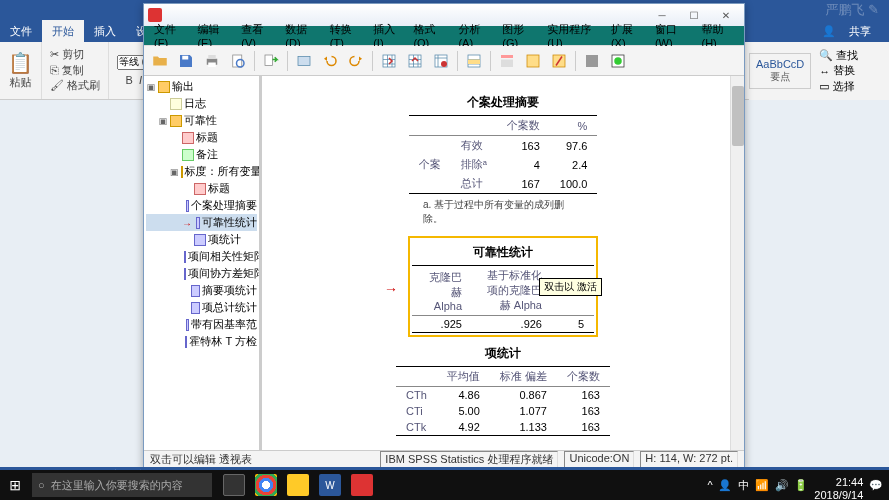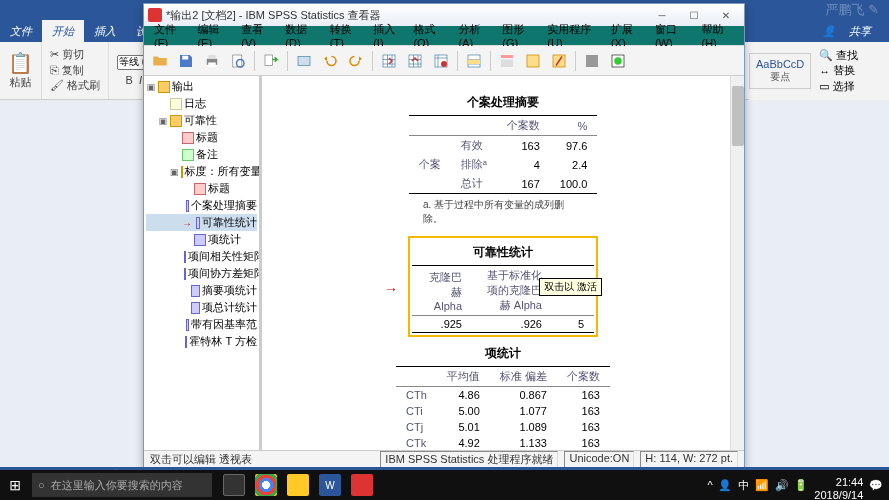--- a/index.html
+++ b/index.html
@@ -1,21 +1,21 @@
 <!DOCTYPE html>
 <html><head>
 <meta charset="utf-8">
 <style>
   * { margin: 0; padding: 0; box-sizing: border-box; font-family: "Microsoft YaHei", "SimSun", sans-serif; font-size: 11px; }
   body { width: 889px; height: 500px; background: #e8eef4; overflow: hidden; position: relative; }
 
   
   .word-bg { position: absolute; top: 0; left: 0; right: 0; height: 100px; background: #2b579a; }
   .word-tabs { position: absolute; top: 20px; left: 0; right: 0; height: 22px; background: #2b579a; display: flex; align-items: center; color: #fff; font-size: 12px; }
-  .word-tabs span { padding: 0 10px; cursor: pointer; font-style: italic; }
+  .word-tabs span { padding: 0 10px; cursor: pointer; }
   .word-tabs .active { background: #f3f3f3; color: #2b579a; padding: 4px 10px; }
   .word-ribbon { position: absolute; top: 42px; left: 0; right: 0; height: 58px; background: #f3f3f3; border-bottom: 1px solid #ccc; display: flex; align-items: center; font-size: 11px; color: #444; }
   .word-ribbon .grp { padding: 0 8px; border-right: 1px solid #ddd; height: 100%; display: flex; flex-direction: column; justify-content: center; align-items: center; }
   .word-paste { display: flex; flex-direction: column; align-items: center; }
   .right-panel { position: absolute; right: 0; top: 42px; width: 140px; height: 58px; background: #f3f3f3; display: flex; align-items: center; }
   .style-box { border: 1px solid #ccc; padding: 4px 6px; font-size: 11px; color: #555; }
 
   
   .spss { position: absolute; top: 3px; left: 143px; width: 602px; height: 466px; background: #fff; border: 1px solid #7a9ac0; box-shadow: 0 2px 8px rgba(0,0,0,0.3); display: flex; flex-direction: column; }
   .spss-title { height: 22px; background: linear-gradient(#fff,#e8eef7); display: flex; align-items: center; padding: 0 4px; font-size: 12px; color: #333; }
@@ -122,21 +122,20 @@
   <div style="margin-left:8px;font-size:10px;line-height:1.4">
     <div>🔍 <span>查找</span></div>
     <div>↔ <span>替换</span></div>
     <div>▭ <span>选择</span></div>
   </div>
 </div>
 
 <div class="spss">
   <div class="spss-title">
     <span class="icon"></span>
-    <span>*输出2 [文档2] - IBM SPSS Statistics 查看器</span>
     <div class="winbtns">
       <span>─</span>
       <span>☐</span>
       <span>✕</span>
     </div>
   </div>
   <div class="spss-menu">
     <span>文件(F)</span>
     <span>编辑(E)</span>
     <span>查看(V)</span>
@@ -418,26 +417,20 @@
               <td>0.867</td>
               <td>163</td>
             </tr>
             <tr>
               <td class="rowh">CTi</td>
               <td>5.00</td>
               <td>1.077</td>
               <td>163</td>
             </tr>
             <tr>
-              <td class="rowh">CTj</td>
-              <td>5.01</td>
-              <td>1.089</td>
-              <td>163</td>
-            </tr>
-            <tr>
               <td class="rowh">CTk</td>
               <td>4.92</td>
               <td>1.133</td>
               <td>163</td>
             </tr>
           </tbody>
       </table>
 
       <div class="spss-scroll">
           <div class="thumb"></div>

